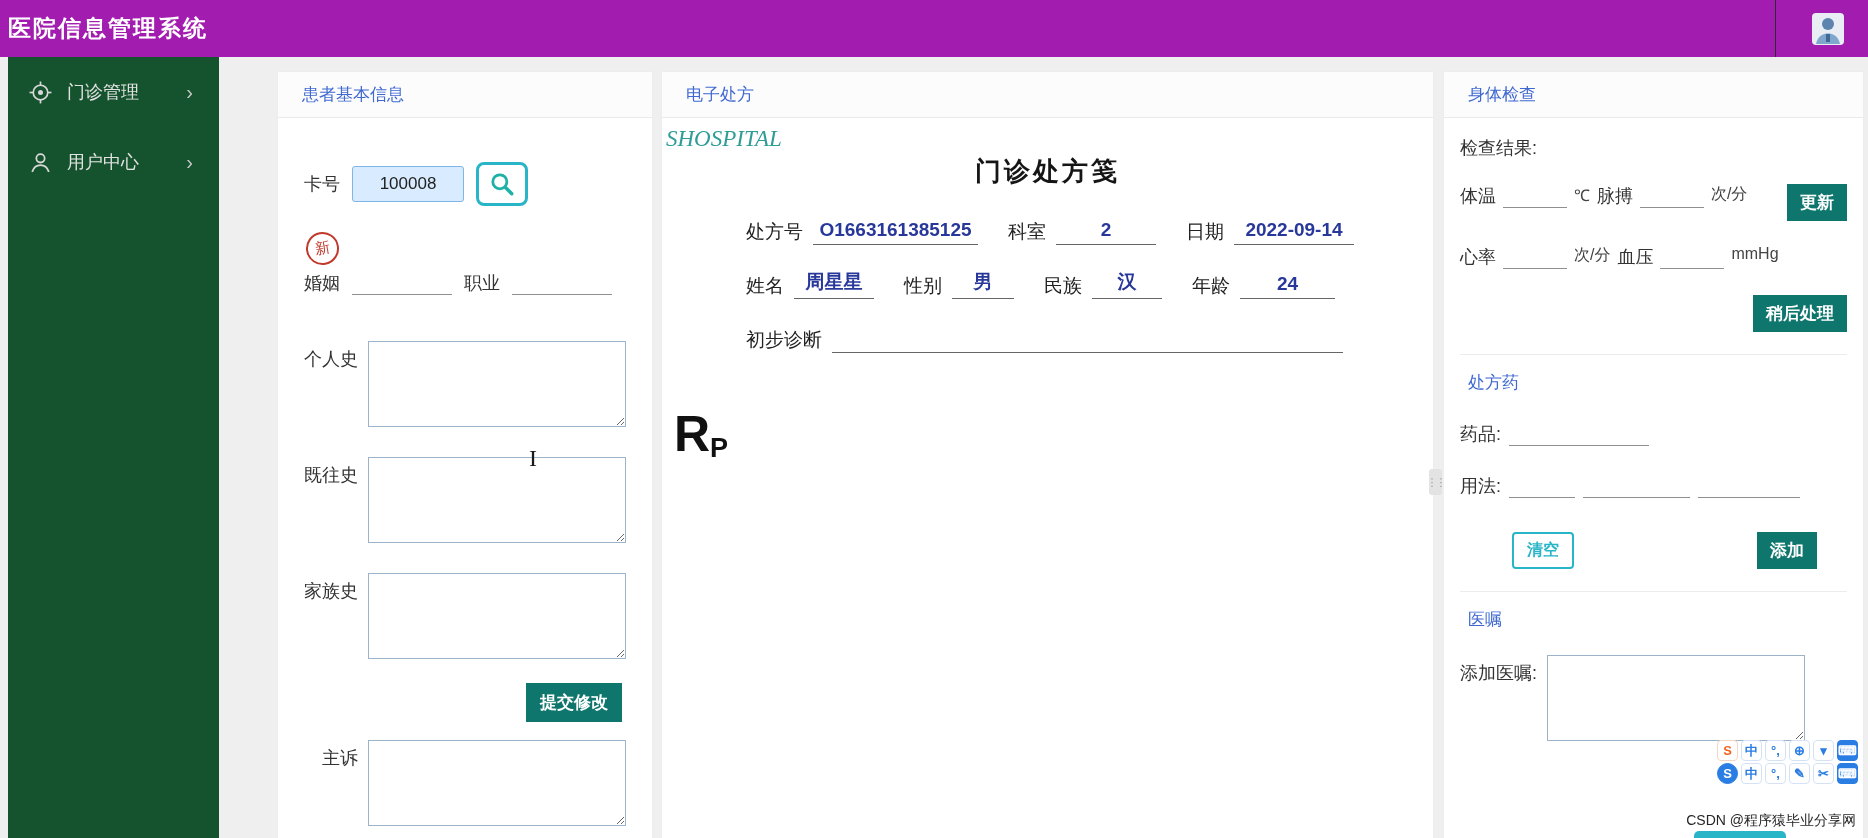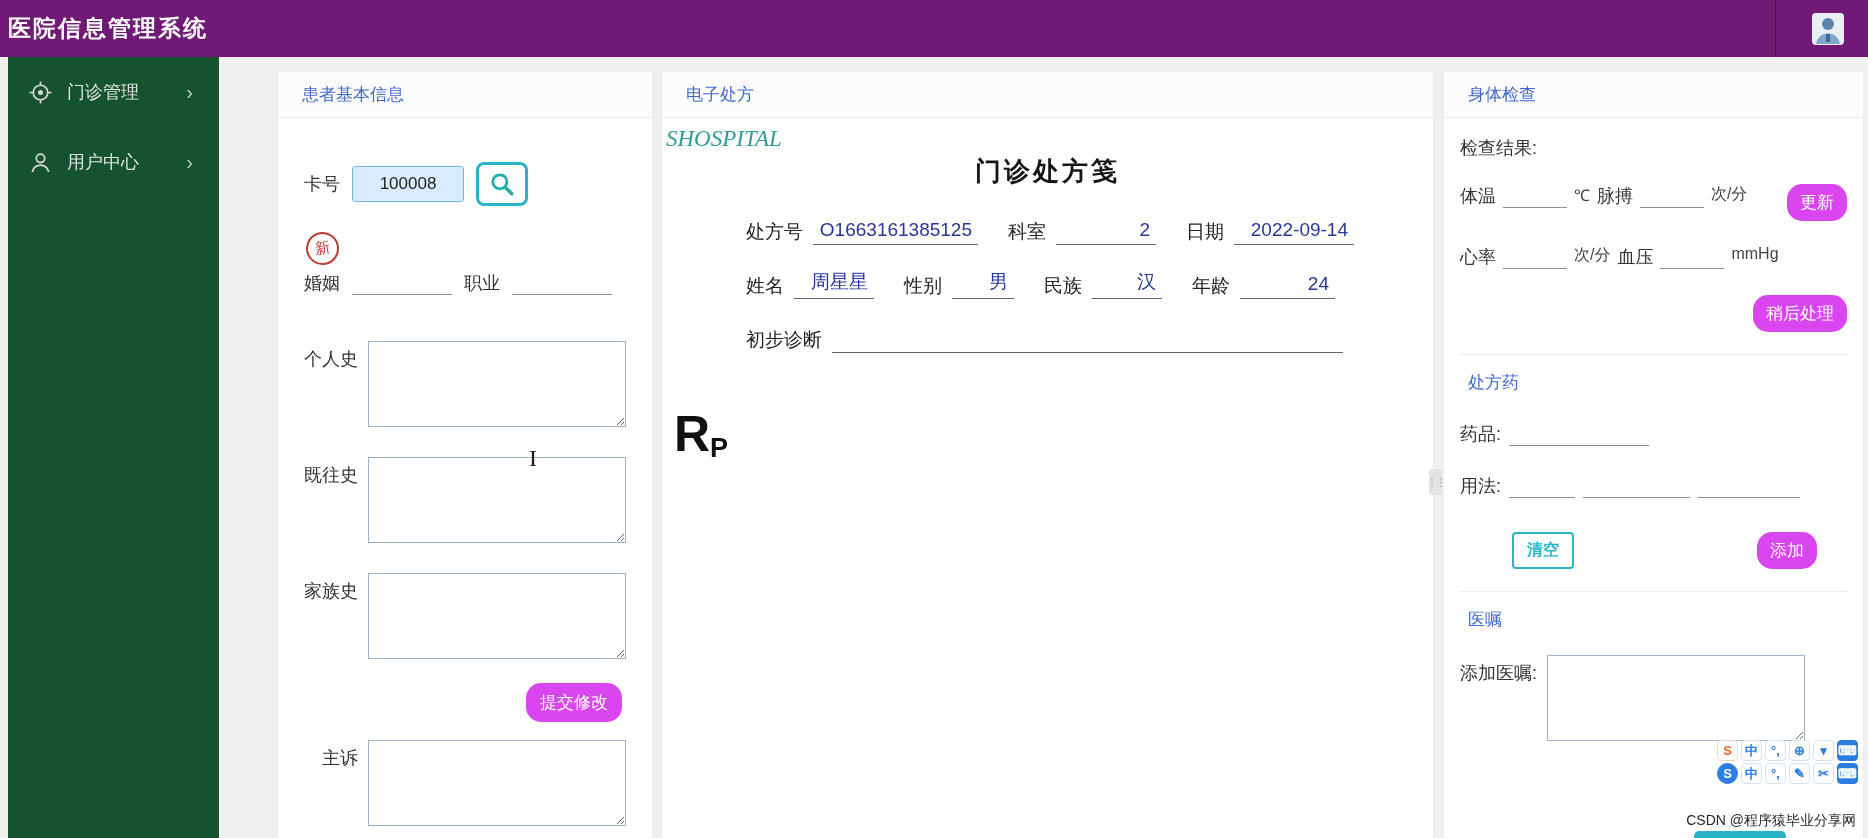--- a/index.html
+++ b/index.html
@@ -1,20 +1,20 @@
 <!DOCTYPE html>
 <html><head>
 <meta charset="utf-8">
 <style>
   * { margin:0; padding:0; box-sizing:border-box; }
   html,body { width:1868px; height:838px; overflow:hidden; }
   body { position:relative; background:#efeff0; font-family:"Liberation Sans", sans-serif; }
 
   
-  .topbar { position:absolute; top:0; left:0; width:100%; height:57px; background:#701a75; display:flex; align-items:center; z-index:20; }
+  .topbar { position:absolute; top:0; left:0; width:100%; height:57px; background:#a21caf; display:flex; align-items:center; z-index:20; }
   .app-title { color:#fff; font-family:"Liberation Serif", serif; font-weight:bold; font-size:23px; letter-spacing:2px; margin-left:8px; }
   .topbar-right { margin-left:auto; display:flex; align-items:center; height:100%; }
   .topbar-sep { width:1px; height:100%; background:#2c2c2c; }
   .avatar { width:44px; height:44px; margin:0 18px 0 30px; display:flex; align-items:center; justify-content:center; cursor:pointer; }
 
   
   .sidebar { position:absolute; top:57px; left:8px; width:211px; bottom:0; background:#14532d; z-index:10; }
   .side-item { height:70px; display:flex; align-items:center; color:#e2e2e2; font-size:18px; padding:0 26px 0 20px; cursor:pointer; }
   .side-item .sicon { width:26px; height:26px; margin-right:13px; display:flex; align-items:center; }
   .side-item .chev { margin-left:auto; color:#c9c9c9; font-size:20px; }
@@ -35,31 +35,31 @@
   .card-input { width:112px; height:36px; background:#d9ecff; border:1px solid #7db6ea; border-radius:3px; text-align:center; font-size:17px; color:#222; outline:none; }
   .search-btn { width:52px; height:44px; background:#fff; border:3px solid #29b5c8; border-radius:8px; display:flex; align-items:center; justify-content:center; cursor:pointer; }
   .stamp { width:33px; height:33px; border:2px solid #c0392b; border-radius:50%; color:#c0392b; display:flex; align-items:center; justify-content:center; font-size:15px; margin:26px 0 6px 2px; transform:rotate(-10deg); }
   .row-inline { display:flex; align-items:flex-end; gap:12px; margin-top:6px; }
   .u-input { border:none; border-bottom:1px solid #8f8f8f; width:100px; height:24px; background:transparent; font-size:16px; outline:none; }
   .ta-row { display:flex; gap:10px; margin-top:46px; }
   .ta-row .lbl { width:56px; text-align:right; padding-top:6px; }
   .ta-row.mt28 { margin-top:30px; }
   textarea.box { width:268px; height:86px; border:1px solid #9db3c8; background:#fff; resize:both; font-size:15px; outline:none; }
   .submit-row { display:flex; justify-content:flex-end; margin-top:24px; padding-right:4px; }
-  .btn { background:#d946ef; color:#fff; border:none; border-radius:15px; font-size:17px; padding:8px 14px; cursor:pointer; white-space:nowrap; }
+  .btn { background:#0f766e; color:#fff; border:none; border-radius:0; font-size:17px; padding:8px 14px; cursor:pointer; white-space:nowrap;font-weight:bold; }
 
   
   .p-mid .pbody { position:relative; }
   .hosp-logo { font-family:"Liberation Serif", serif; font-style:italic; color:#2f9c96; font-size:23px; margin:8px 0 0 4px; }
   .form-title { text-align:center; font-size:26px; font-weight:bold; color:#151515; letter-spacing:3px; margin-top:2px; }
   .rx-row { display:flex; align-items:flex-end; margin:30px 90px 0 84px; font-size:19px; color:#222; }
   .rx-row.r2 { margin-top:24px; }
   .rx-row.r3 { margin-top:28px; }
   .lbl2 { margin-right:10px; white-space:nowrap; }
-  .uval { border-bottom:1px solid #666; text-align:right; color:#28389a; font-weight:400; font-size:19px; padding:0 6px 3px; margin-right:30px; }
+  .uval { border-bottom:1px solid #666; text-align:center; color:#28389a; font-weight:700; font-size:19px; padding:0 6px 3px; margin-right:30px; }
   .w165{min-width:165px;} .w100{min-width:100px;} .w120{min-width:120px; margin-right:0;}
   .w80{min-width:80px;} .w62{min-width:62px;} .w70{min-width:70px;} .w95{min-width:95px; margin-right:0;}
   .diag-line { flex:1; border-bottom:1px solid #666; height:26px; }
   .rp { margin:56px 0 0 12px; color:#111; font-weight:bold; line-height:1; }
   .rp .rp-main { font-size:50px; }
   .rp .rp-sub { font-size:27px; vertical-align:-6px; }
 
   
   .p-right .pbody { padding:0 16px; }
   .result-lbl { margin-top:18px; font-size:18px; color:#333; }

